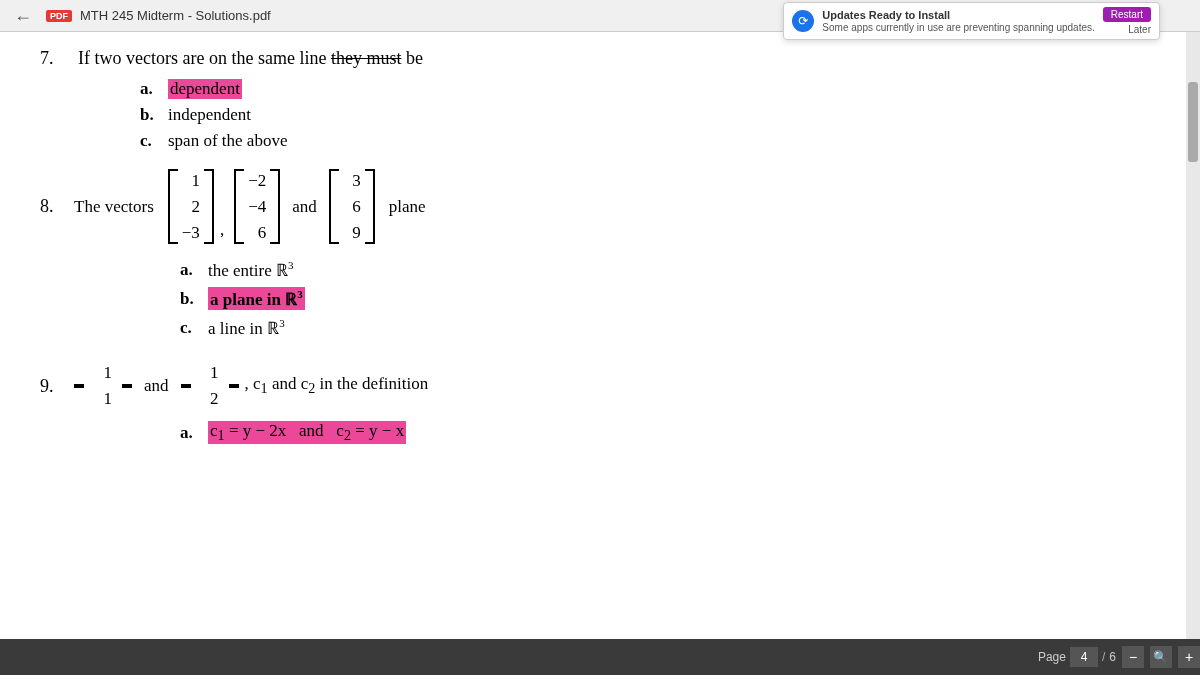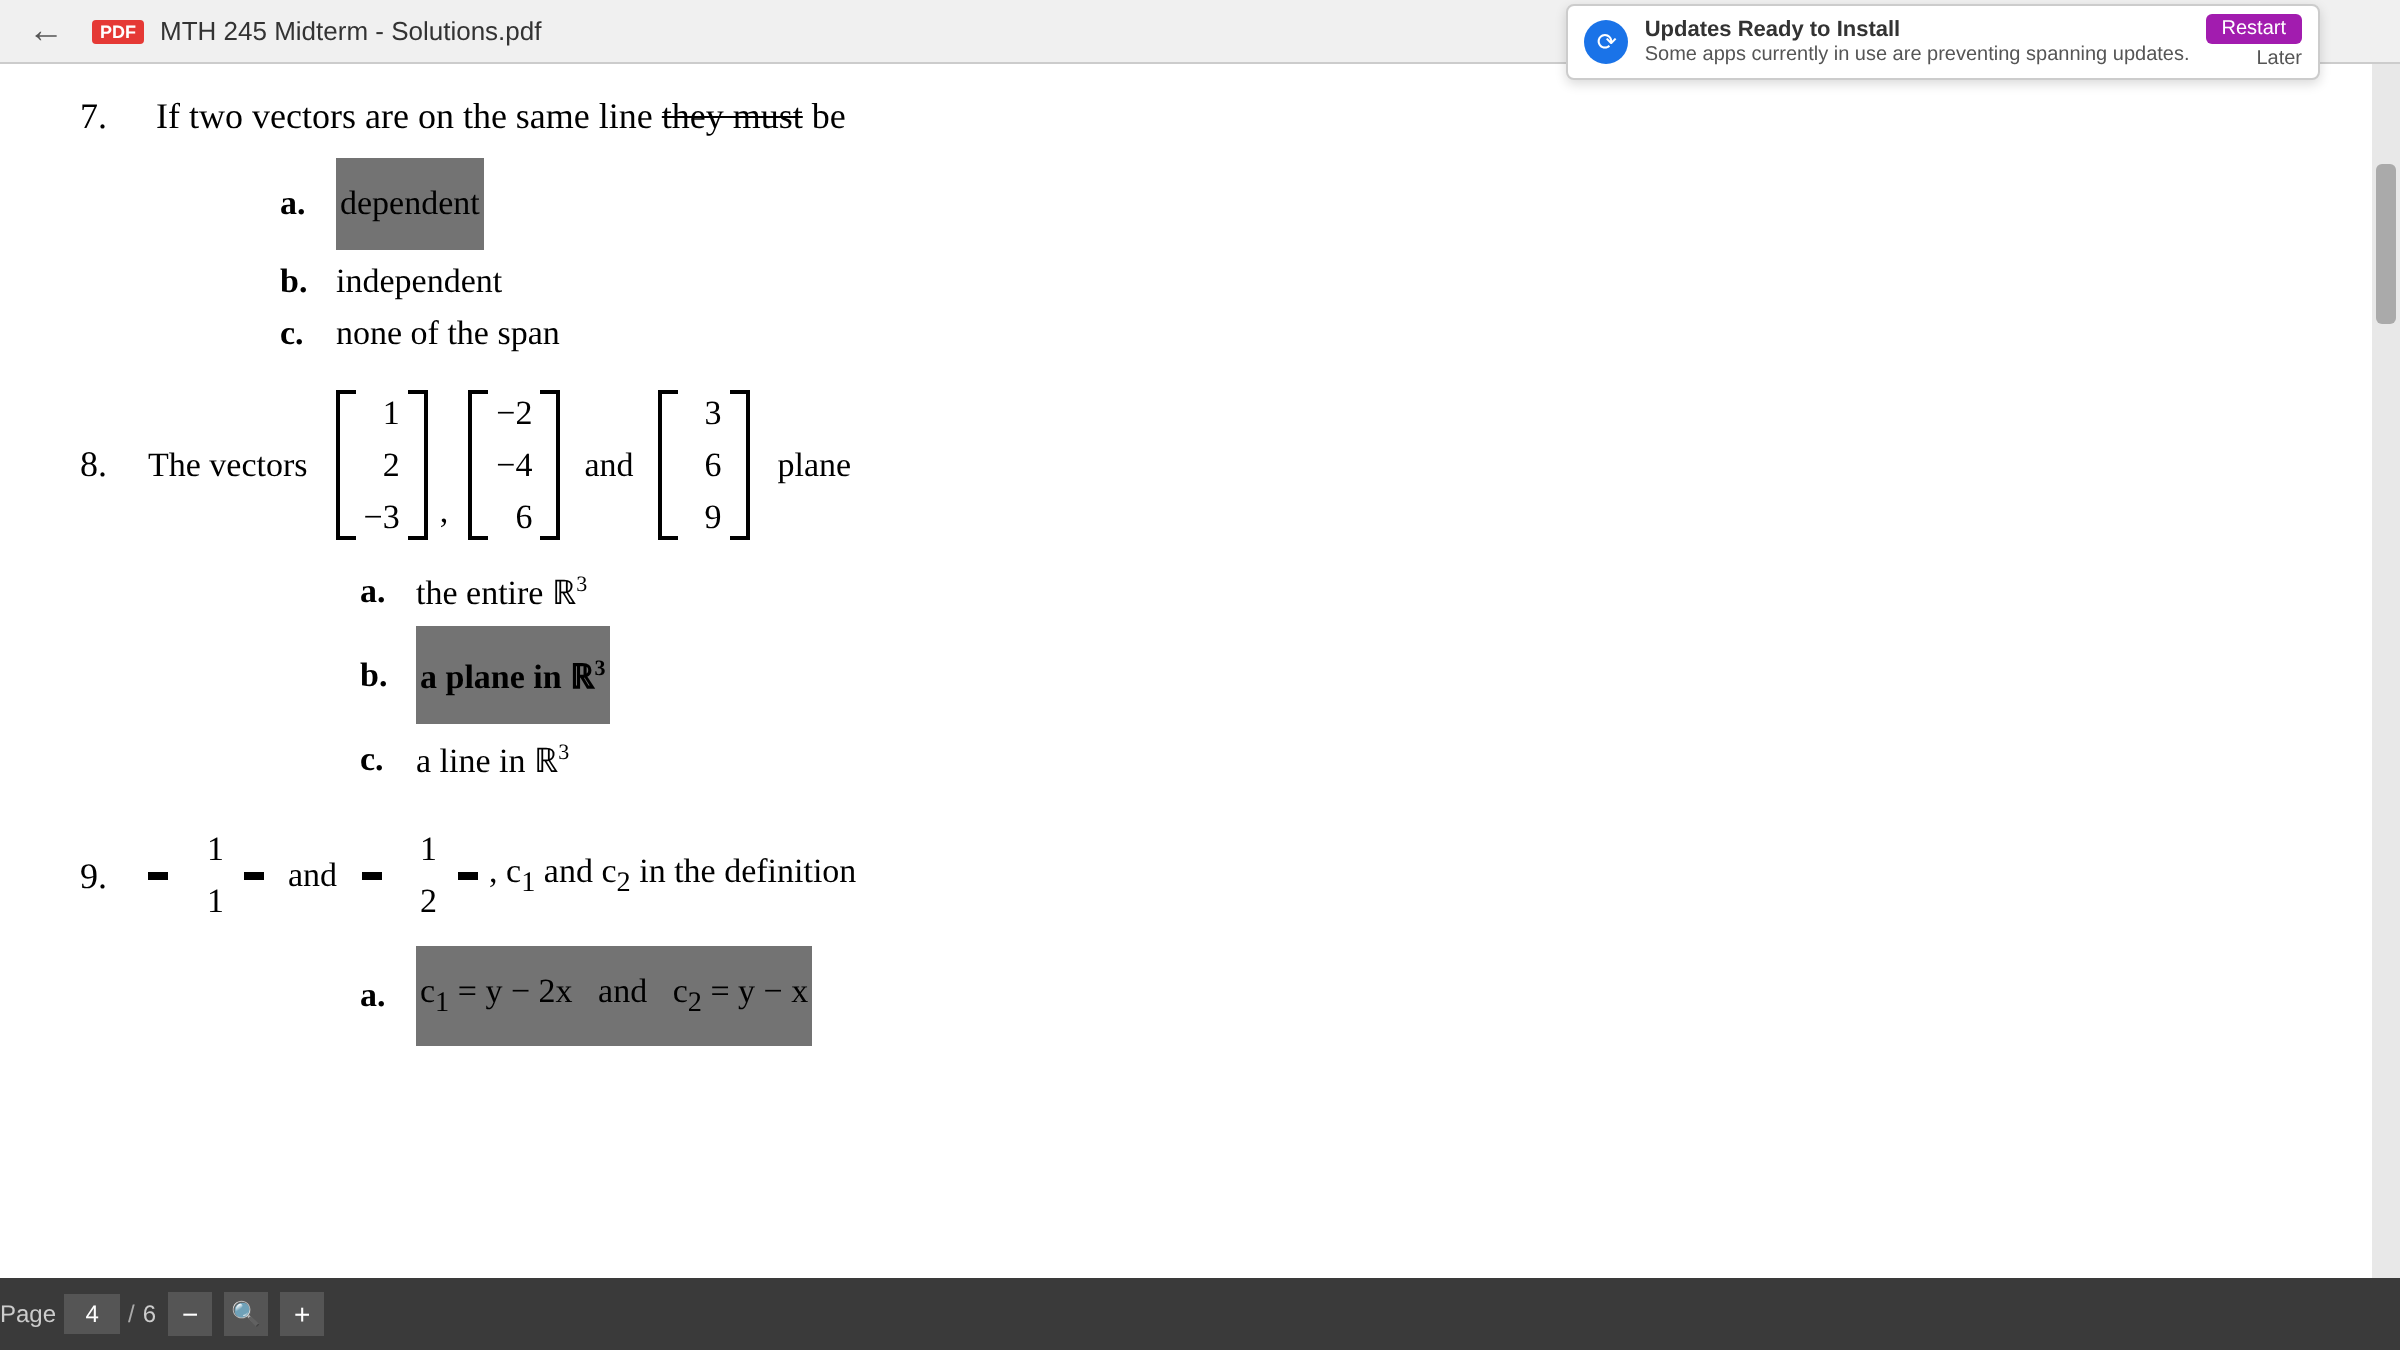--- a/index.html
+++ b/index.html
@@ -145,22 +145,22 @@
       display: flex;
       align-items: center;
       margin-bottom: 6px;
       font-size: 17px;
     }
     .opt-letter {
       font-weight: bold;
       min-width: 28px;
     }
     .highlight-yellow {
-      background: #737373;
-      padding: 13px 2px;
+      background: #ec4899;
+      padding: 0 2px;
     }
 
     
     .matrix-section {
       margin-top: 18px;
       margin-left: 0;
       display: flex;
       align-items: center;
       gap: 6px;
       font-size: 17px;
@@ -250,21 +250,21 @@
     
     .bottom-bar {
       position: absolute;
       bottom: 0;
       left: 0;
       right: 0;
       height: 36px;
       background: #3a3a3a;
       display: flex;
       align-items: center;
-      justify-content: flex-start;
+      justify-content: flex-end;
       gap: 6px;
     }
     .bottom-page-info {
       display: flex;
       align-items: center;
       gap: 4px;
     }
     .page-label {
       color: #ccc;
       font-family: Arial, sans-serif;
@@ -367,21 +367,21 @@
     <div class="option-row">
       <span class="opt-letter">a.</span>
       <span class="highlight-yellow">dependent</span>
     </div>
     <div class="option-row">
       <span class="opt-letter">b.</span>
       <span>independent</span>
     </div>
     <div class="option-row">
       <span class="opt-letter">c.</span>
-      <span>none of the span</span>
+      <span>span of the above</span>
     </div>
   </div>
 
   <div style="margin-top:18px;">
     <div class="matrix-section">
 
       <span style="font-size:18px; min-width:28px;">8.</span>
       <span style="font-size:17px; margin-right:8px;">The vectors</span>
 
       <div class="bracket-wrap">

